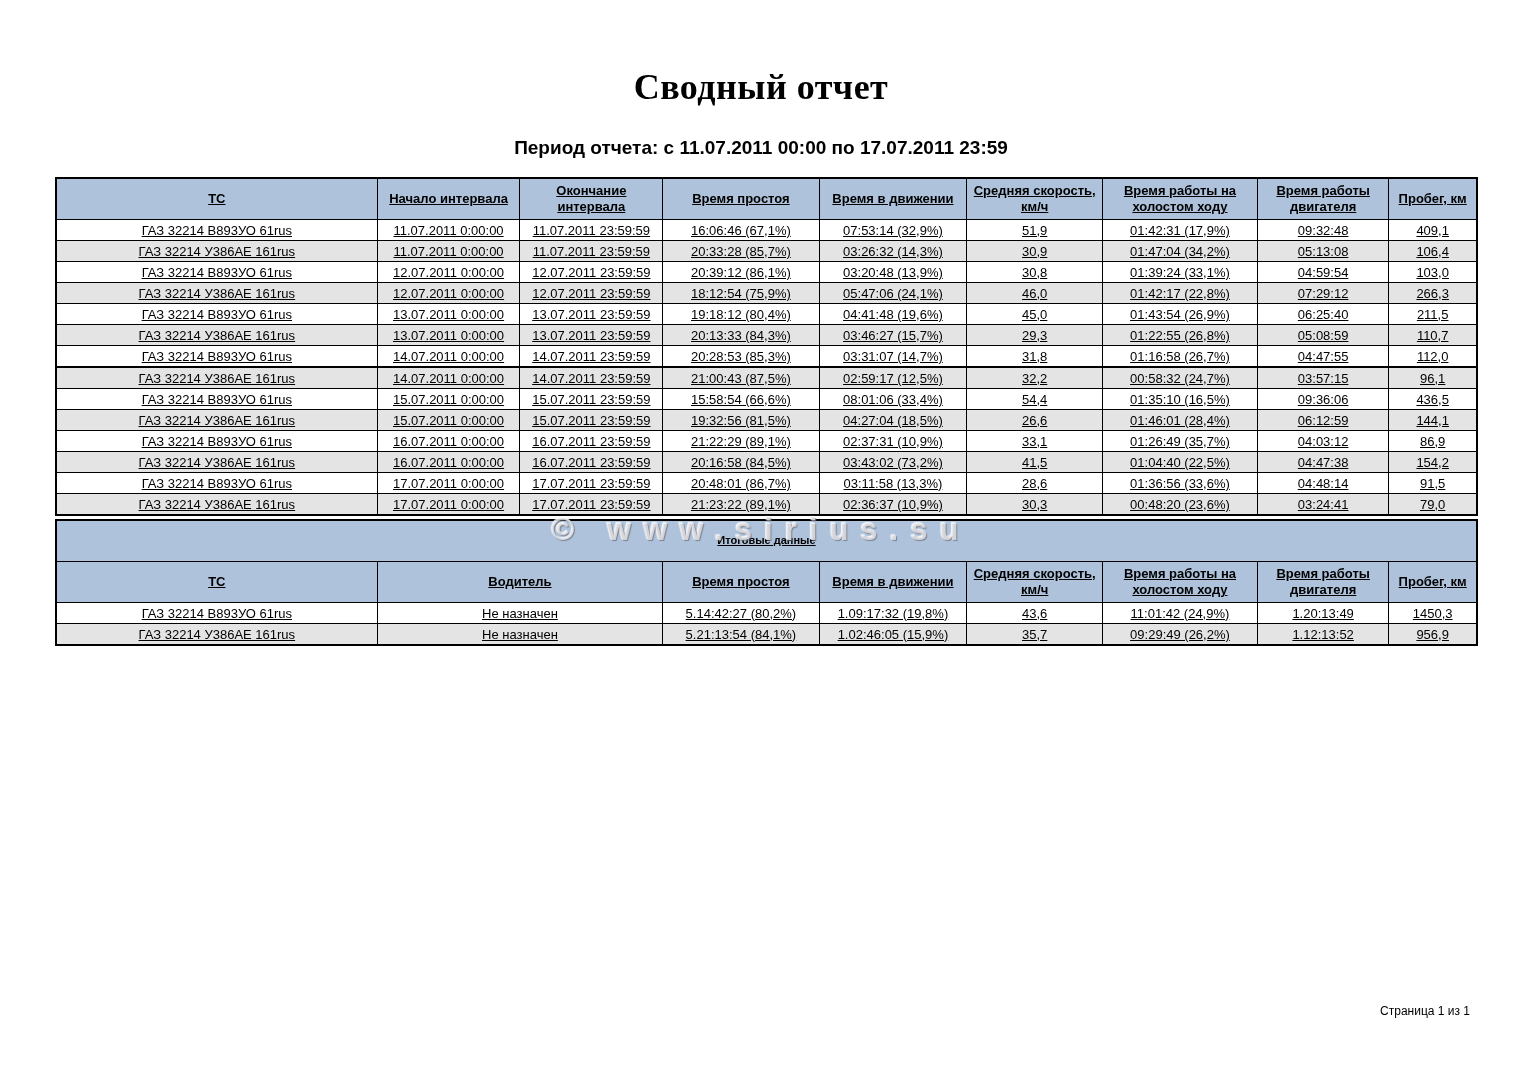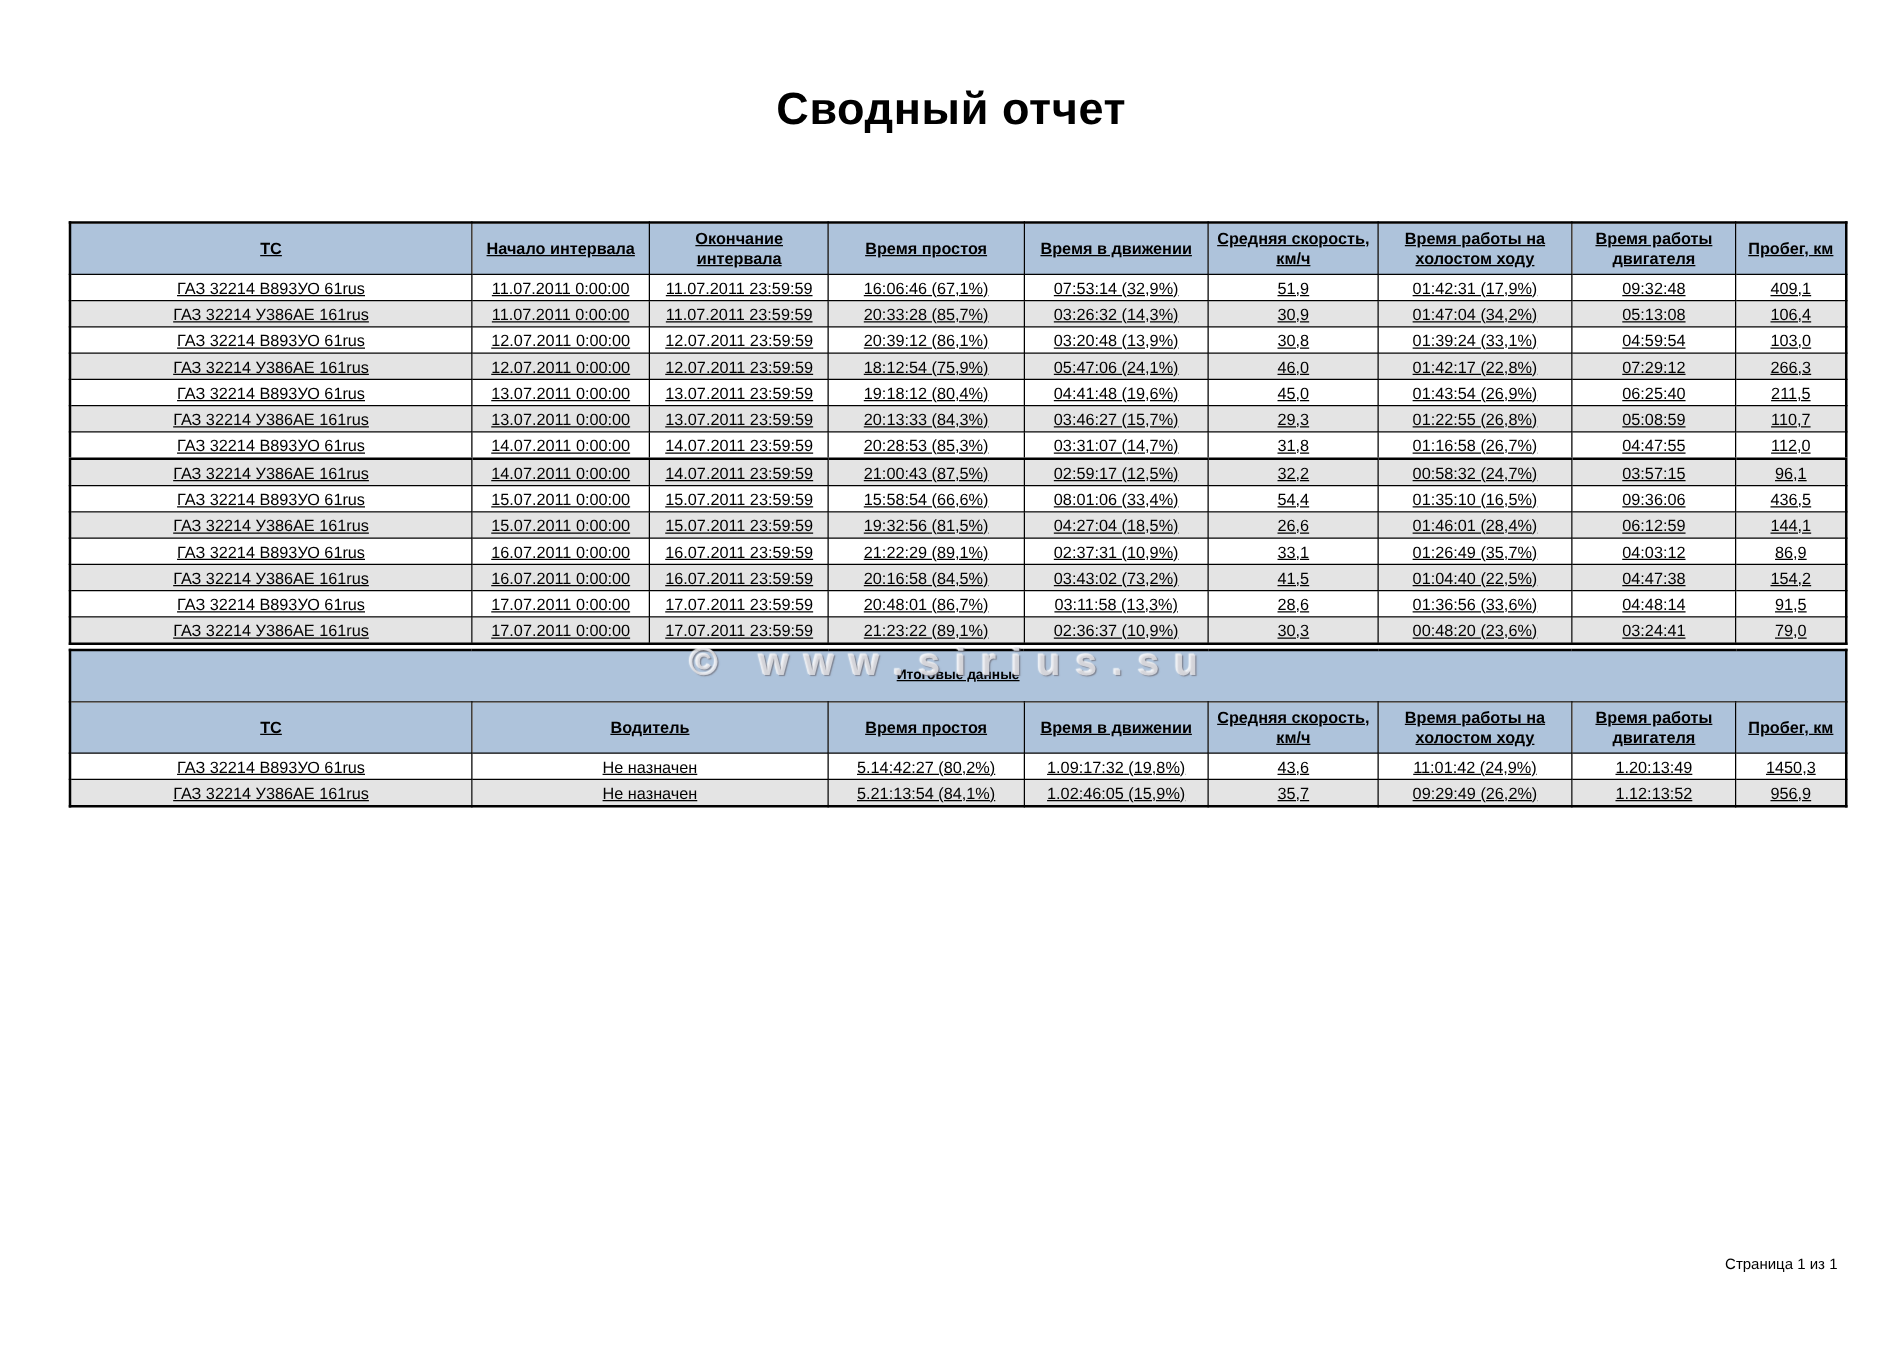--- a/index.html
+++ b/index.html
@@ -19,20 +19,21 @@
   .title {
     position: absolute;
     top: 66px;
     left: 0;
     width: 100%;
     margin: 0;
     text-align: center;
     font-size: 36px;
     font-weight: bold;
     letter-spacing: 0.5px;
+    font-family: Liberation Serif, serif;
   }
   .subtitle {
     position: absolute;
     top: 137px;
     left: 0;
     width: 100%;
     margin: 0;
     text-align: center;
     font-size: 19px;
     font-weight: bold;
@@ -94,20 +95,21 @@
     font-size: 12px;
   }
 </style>
 </head>
 <body>
 
 <div class="page">
 
   <h1 class="title">Сводный отчет</h1>
 
+  <h2 class="subtitle">Период отчета: с 11.07.2011 00:00 по 17.07.2011 23:59</h2>
 
   <table class="tbl" id="main-table">
       <colgroup>
         <col style="width: 22.6%;">
         <col style="width: 10.05%;">
         <col style="width: 10.05%;">
         <col style="width: 11%;">
         <col style="width: 10.4%;">
         <col style="width: 9.55%;">
         <col style="width: 10.9%;">

